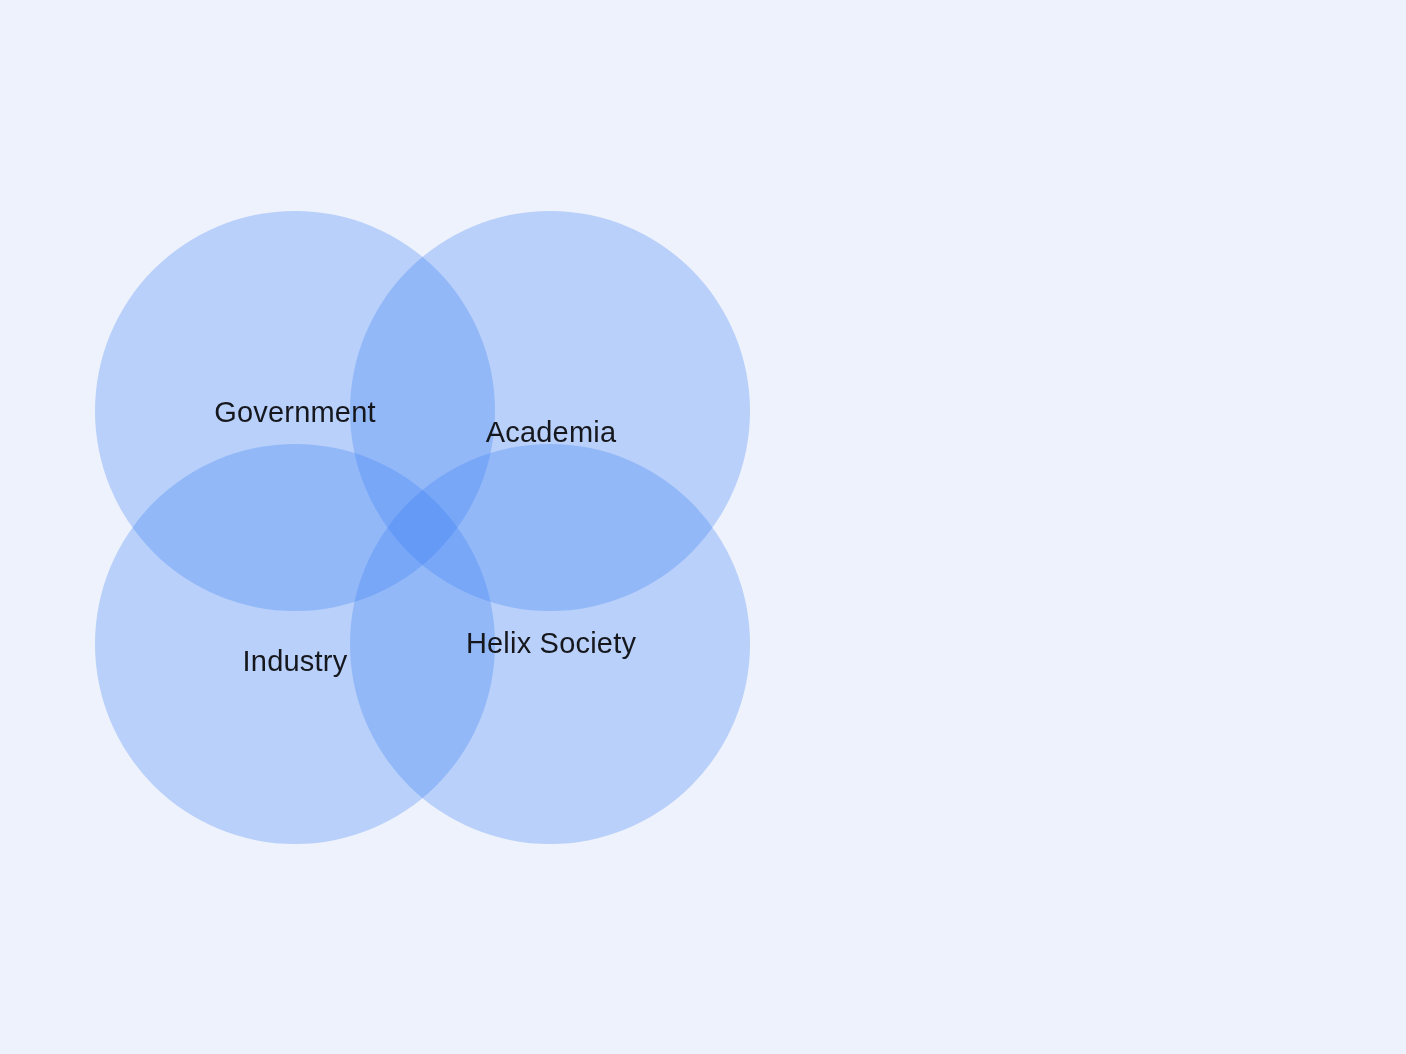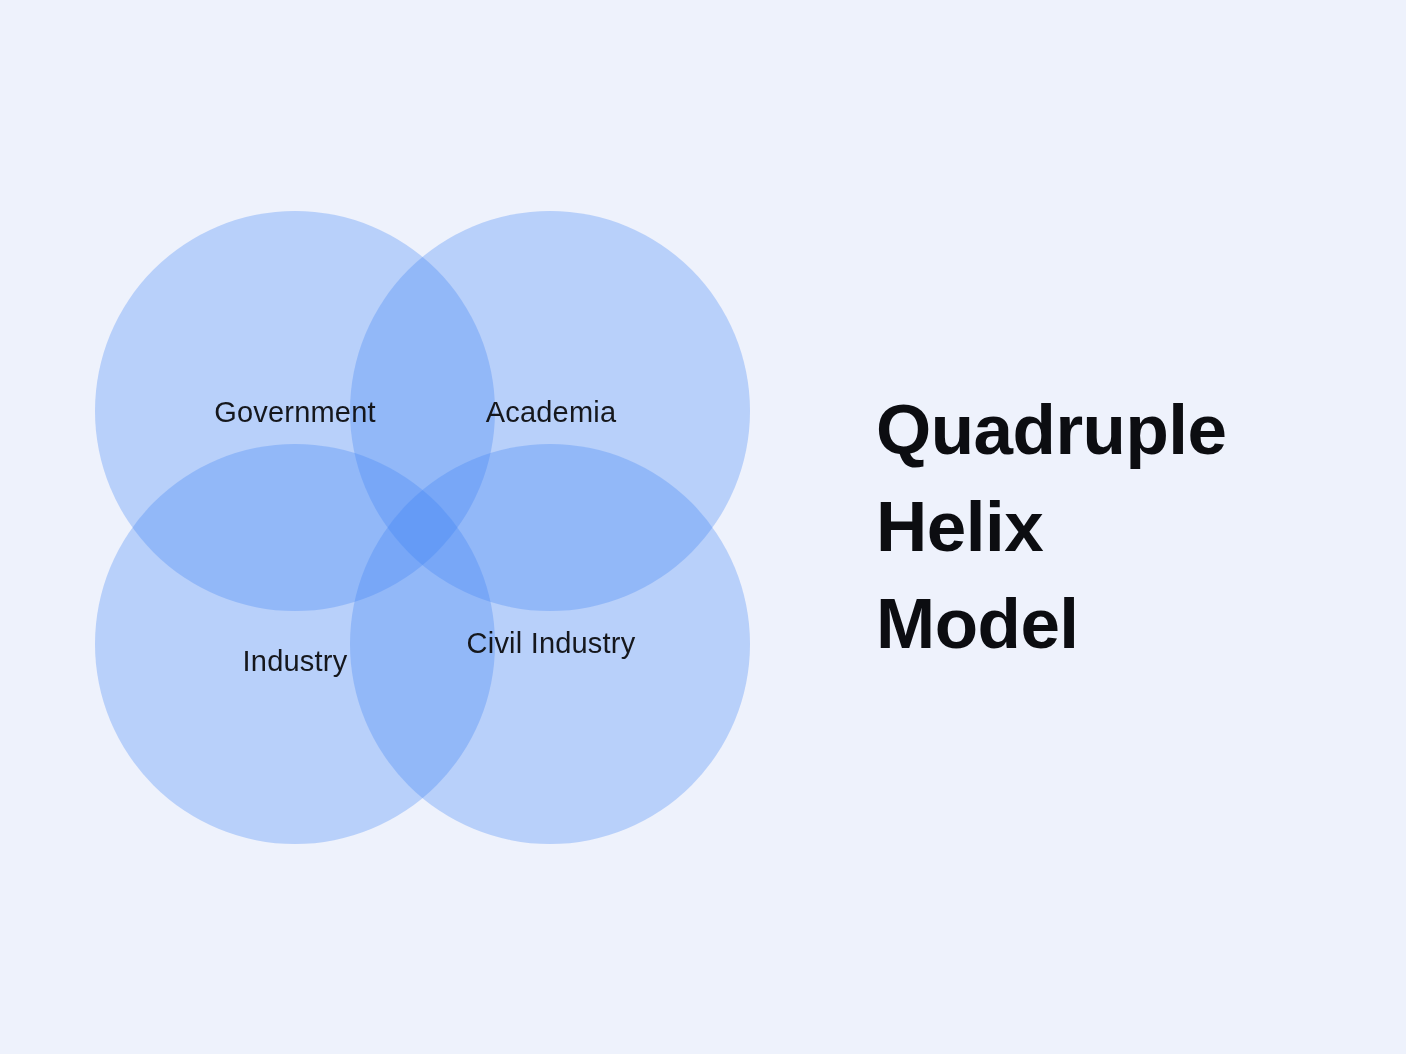--- a/index.html
+++ b/index.html
@@ -36,21 +36,21 @@
   .set-label {
     position: absolute;
     transform: translate(-50%, -50%);
     font-size: 29px;
     font-weight: 400;
     color: #15171C;
     letter-spacing: 0.2px;
     white-space: nowrap;
   }
   .l-gov { left: 295px; top: 412px; }
-  .l-aca { left: 551px; top: 412px; }
+  .l-aca { left: 551px; top: 432px; }
   .l-ind { left: 295px; top: 643px; margin-top: 18px; }
   .l-civ { left: 551px; top: 643px; }
 
   .title {
     position: absolute;
     left: 876px;
     top: 381px;
     margin: 0;
     font-size: 71px;
     line-height: 97px;
@@ -71,23 +71,18 @@
     <div class="circle c-aca"></div>
     <div class="circle c-ind"></div>
     <div class="circle c-civ"></div>
 
     <div class="set-label l-gov">Government</div>
 
     <div class="set-label l-aca">Academia</div>
 
     <div class="set-label l-ind">Industry</div>
 
-    <div class="set-label l-civ">Civil Industry</div>
+    <div class="set-label l-civ">Helix Society</div>
 
   </div>
 
-  <h1 class="title">
-    <span>Quadruple</span>
-    <span>Helix</span>
-    <span>Model</span>
-  </h1>
 
 </div>
 
 </body></html>

